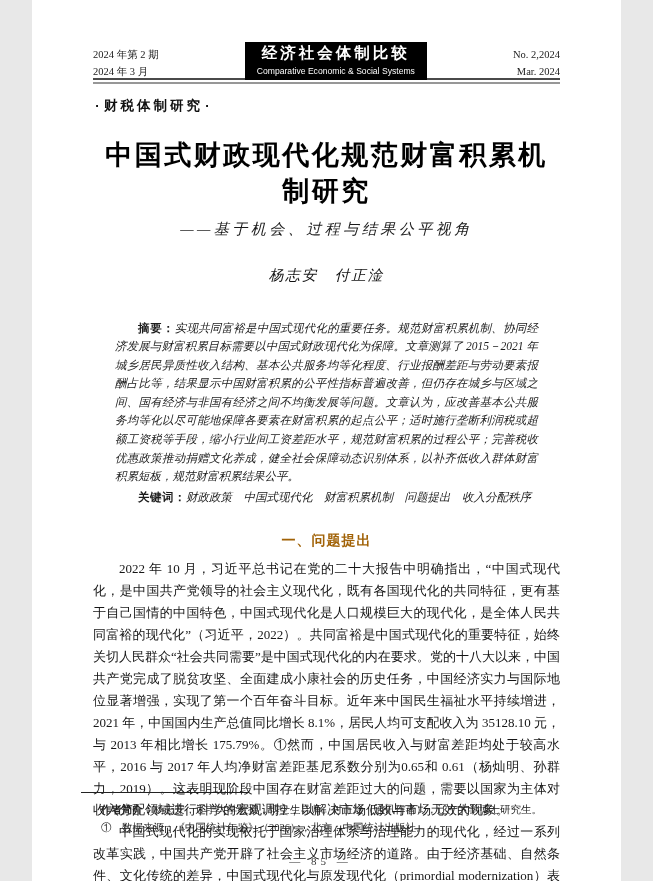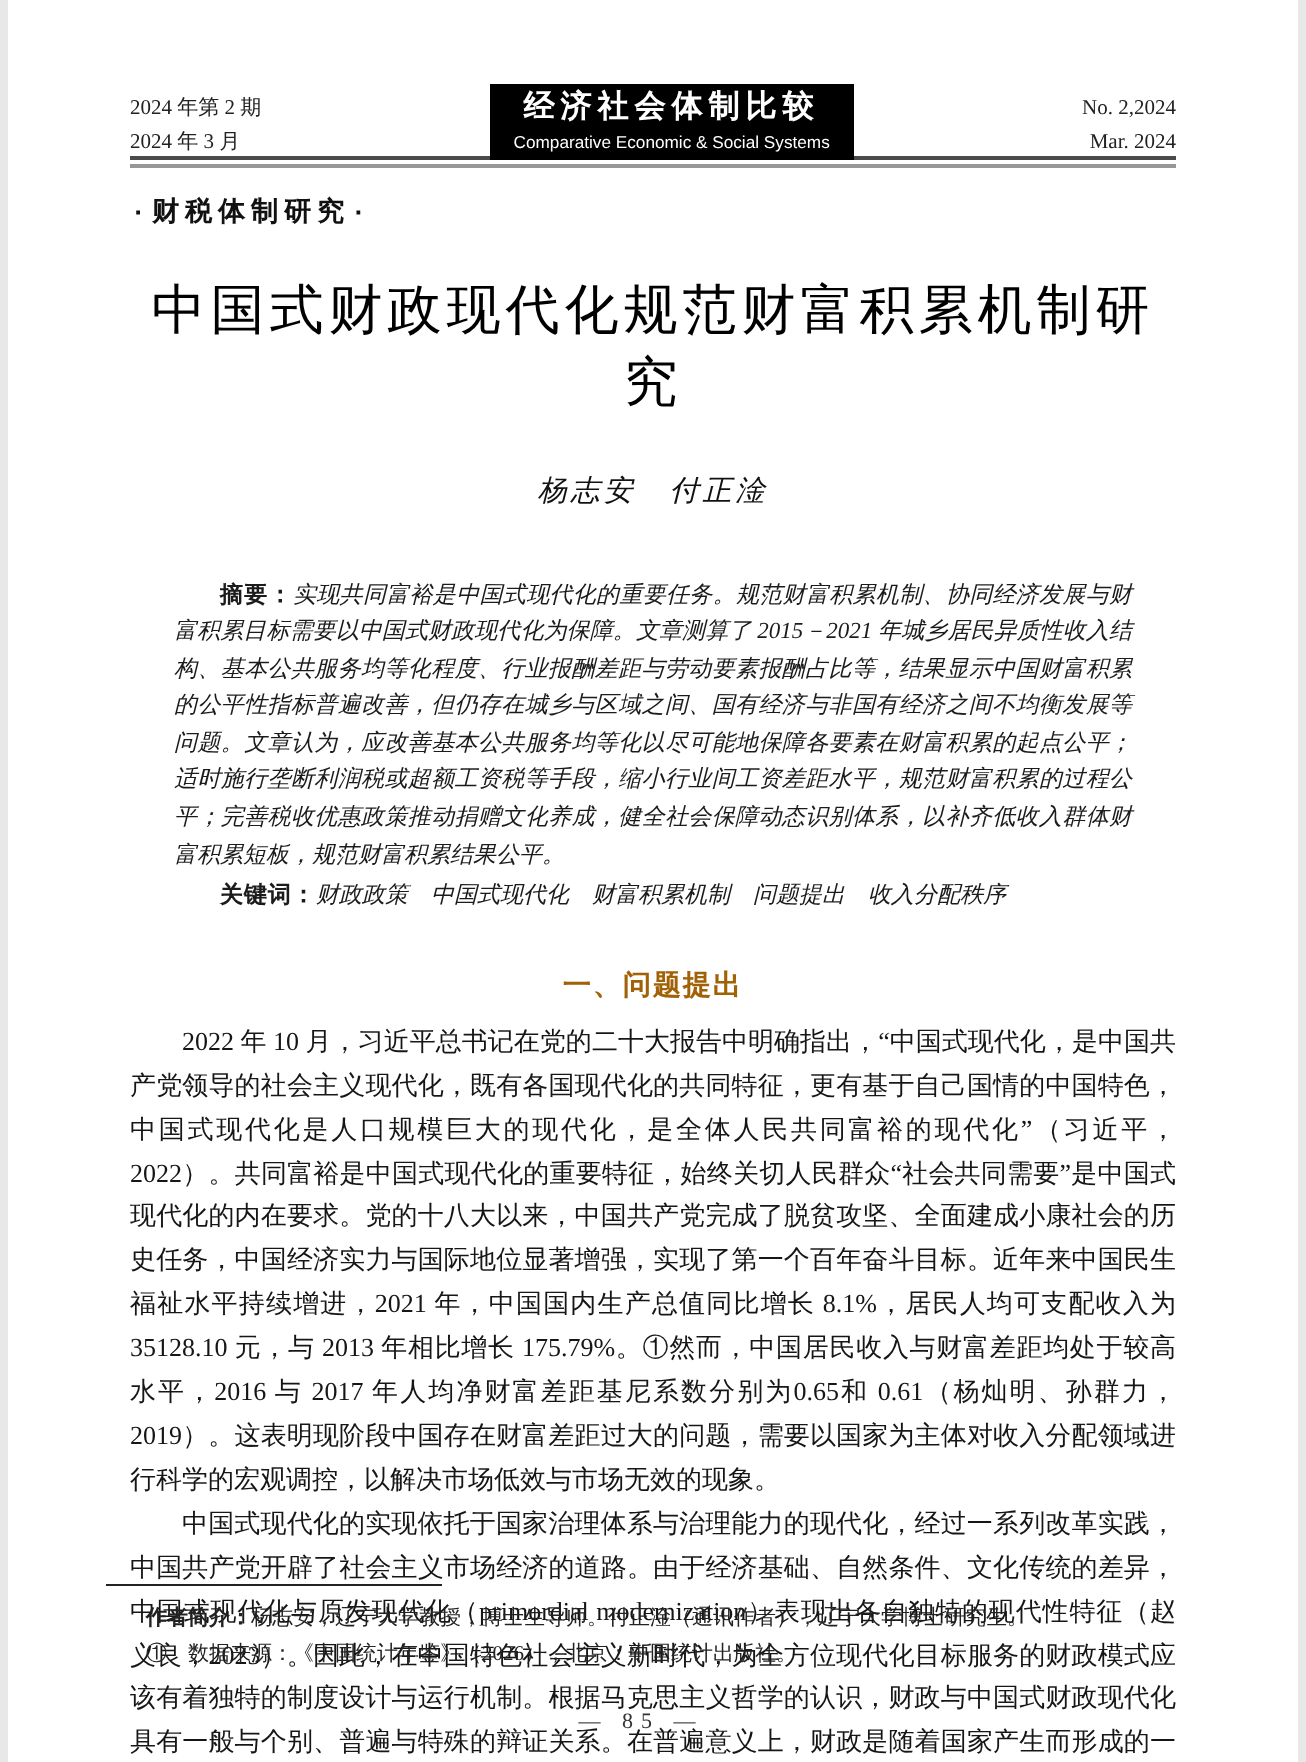--- a/index.html
+++ b/index.html
@@ -1,18 +1,18 @@
 <!DOCTYPE html>
 <html><head>
 <meta charset="utf-8">
 <style>
   html,body { margin:0; padding:0; background:#e8e8e8; }
   .page {
     position: relative;
-    width: 645px; height: 881px;
+    width: 589px; height: 881px;
     margin: 0 auto;
     background: #ffffff;
     color: #1c1c1c;
     font-family: "Liberation Serif", "DejaVu Serif", serif;
     overflow: hidden;
     box-sizing: border-box;
     padding: 42px 61px 0 61px;
   }
   
   .journal-header {
@@ -63,21 +63,21 @@
     font-weight: bold;
     letter-spacing: 3px;
     font-family: Liberation Mono, monospace;
     color: #111;
   }
   
   .title {
     margin: 22px 0 0 0;
     text-align: center;
     font-size: 27px;
-    font-weight: normal;
+    font-weight: bold;
     letter-spacing: 2.5px;
     color: #000;
   }
   .subtitle {
     margin-top: 11px;
     text-align: center;
     font-size: 15px;
     letter-spacing: 3.5px;
     font-style: italic;
     color: #1a1a1a;
@@ -178,20 +178,21 @@
       <div>No. 2,2024</div>
       <div>Mar. 2024</div>
     </div>
   </header>
 
   <div class="double-rule"></div>
 
   <div class="column-label">·财税体制研究·</div>
 
   <h1 class="title">中国式财政现代化规范财富积累机制研究</h1>
+  <div class="subtitle">——基于机会、过程与结果公平视角</div>
   <div class="authors">杨志安　付正淦</div>
 
   <div class="abstract">
     <span class="inline-label">摘要：</span><span>实现共同富裕是中国式现代化的重要任务。规范财富积累机制、协同经济发展与财富积累目标需要以中国式财政现代化为保障。文章测算了 2015－2021 年城乡居民异质性收入结构、基本公共服务均等化程度、行业报酬差距与劳动要素报酬占比等，结果显示中国财富积累的公平性指标普遍改善，但仍存在城乡与区域之间、国有经济与非国有经济之间不均衡发展等问题。文章认为，应改善基本公共服务均等化以尽可能地保障各要素在财富积累的起点公平；适时施行垄断利润税或超额工资税等手段，缩小行业间工资差距水平，规范财富积累的过程公平；完善税收优惠政策推动捐赠文化养成，健全社会保障动态识别体系，以补齐低收入群体财富积累短板，规范财富积累结果公平。</span>
   </div>
 
   <div class="keywords">
     <span class="inline-label">关键词：</span><span>财政政策　中国式现代化　财富积累机制　问题提出　收入分配秩序</span>
   </div>
 

